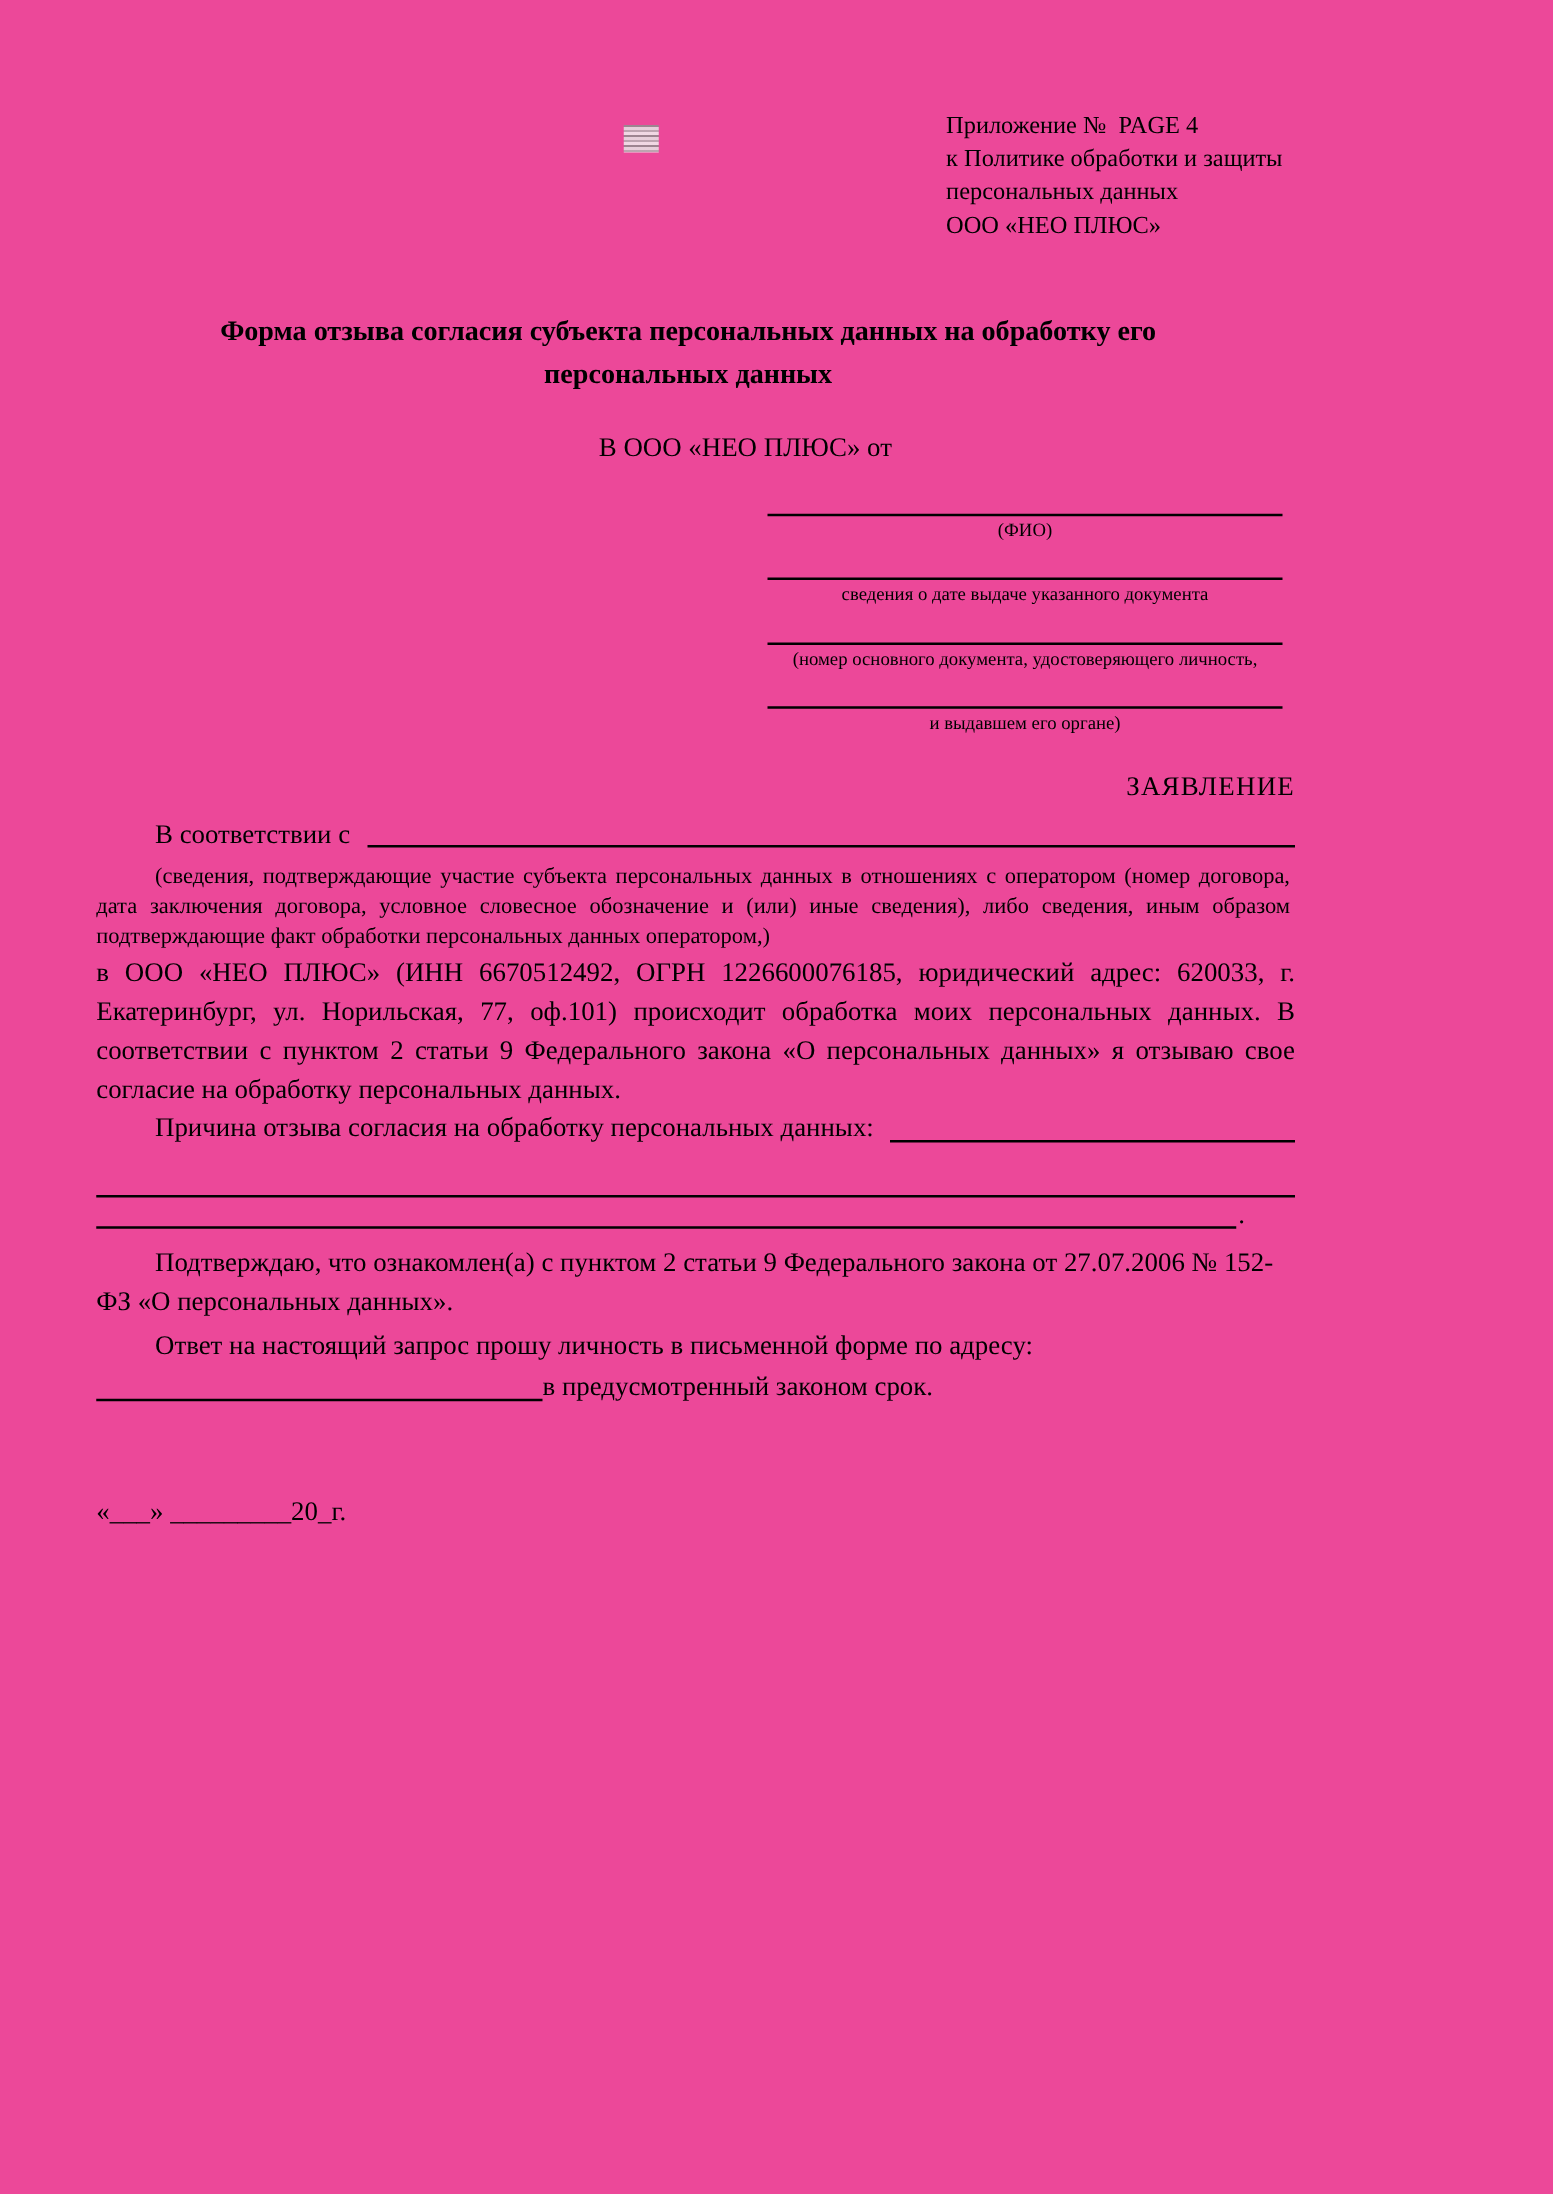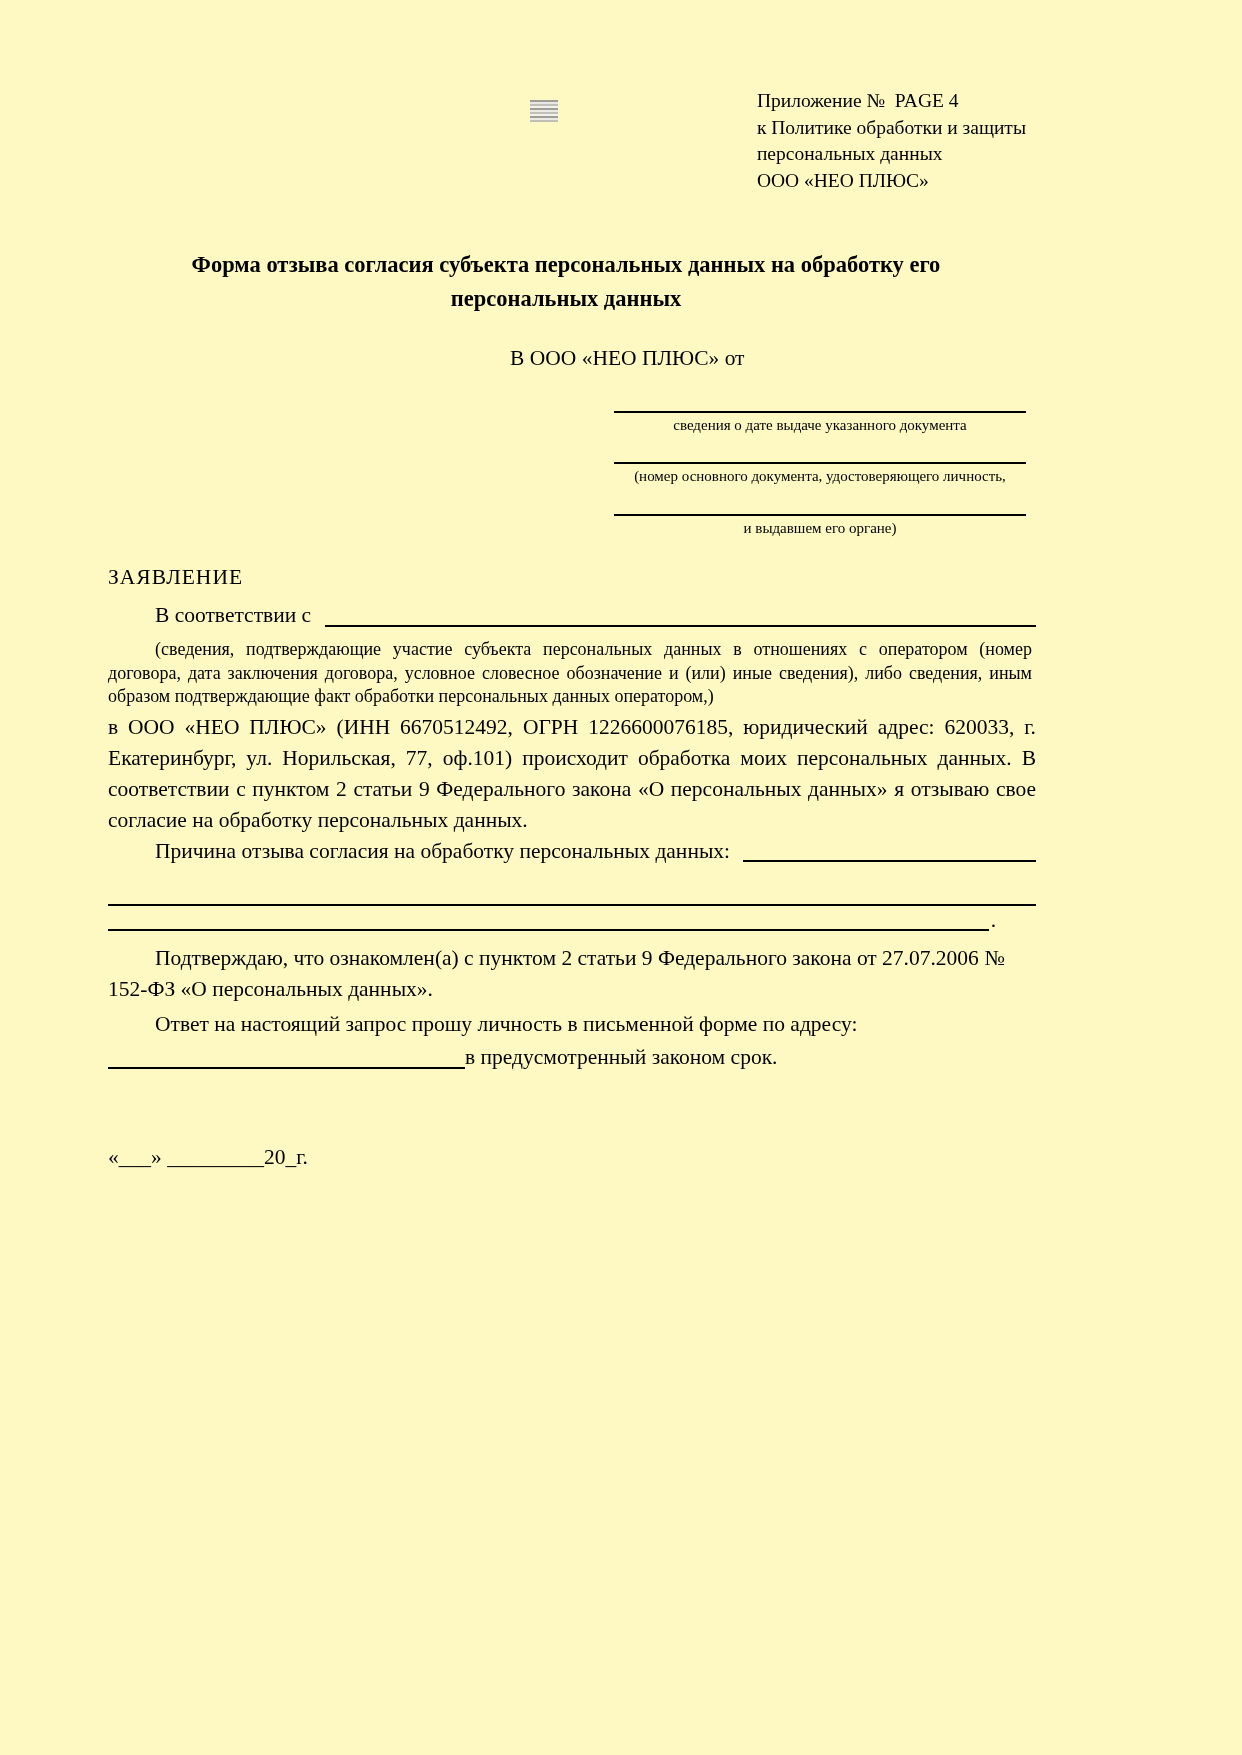--- a/index.html
+++ b/index.html
@@ -1,20 +1,20 @@
 <!DOCTYPE html>
 <html lang="ru"><head>
 <meta charset="utf-8">
 <style>
   html,body{margin:0;padding:0;background:#e9e9e9;}
   .page{
-    width:1242px;height:1755px;background:#fef9c3;color:#000;
+    width:1242px;height:1755px;background:#ec4899;color:#000;
     font-family:"Liberation Serif","DejaVu Serif",serif;
     position:relative;box-sizing:border-box;
-    padding:88px 206px 0 108px;
+    padding:88px 206px 0 77px;
     margin:0 auto;overflow:hidden;
   }
   
   .header{position:relative;min-height:108px;}
   .field-code-icon{
     position:absolute;left:422px;top:12px;width:28px;height:22px;
     background:repeating-linear-gradient(
       180deg,#8f8f8f 0 2px,#e6e6e6 2px 4px,#b5b5b5 4px 6px,#f1f1f1 6px 8px);
     opacity:.85;
   }
@@ -25,21 +25,21 @@
   .title{font-weight:bold;font-size:22.5px;line-height:1.5;
     margin:52px 0 0 -12px;text-align:center;}
   
   .addressee{margin-top:30px;}
   .to-line{font-size:21.5px;margin-left:402px;}
   .fields{width:412px;margin:40px 10px 0 auto;}
   .field{margin-bottom:27px;}
   .rule{border-bottom:2px solid #000;height:0;}
   .caption{text-align:center;font-size:15px;line-height:1.3;padding-top:3px;}
   
-  .statement-heading{text-align:left;font-size:21.5px;letter-spacing:1px;
+  .statement-heading{text-align:right;font-size:21.5px;letter-spacing:1px;
     margin-top:13px;}
   .flex-row{display:flex;align-items:flex-end;font-size:21.5px;line-height:1.44;}
   .intro-row{margin-top:10px;}
   .indent{margin-left:47px;white-space:pre;}
   .fill-line{flex:1 1 auto;border-bottom:2px solid #000;margin:0 0 4px 8px;height:0;}
   .footnote{font-size:18px;line-height:1.31;text-align:justify;
     text-indent:47px;margin:7px 4px 0 0;}
   .body-text{font-size:21.5px;line-height:1.44;text-align:justify;margin:3px 0 0 0;}
   .blank-line{border-bottom:2px solid #000;margin-top:38px;height:0;}
   .blank-row2{height:29px;margin-right:40px;}
@@ -71,20 +71,24 @@
   </div>
 
   <div class="title">
     <span>Форма отзыва согласия субъекта персональных данных на обработку его</span><br>
     <span>персональных данных</span>
   </div>
 
   <div class="addressee">
     <div class="to-line">В ООО «НЕО ПЛЮС» от</div>
     <div class="fields">
+      <div class="field">
+        <div class="rule"></div>
+        <div class="caption">(ФИО)</div>
+      </div>
       <div class="field">
         <div class="rule"></div>
         <div class="caption">сведения о дате выдаче указанного документа</div>
       </div>
       <div class="field">
         <div class="rule"></div>
         <div class="caption">(номер основного документа, удостоверяющего личность,</div>
       </div>
       <div class="field">
         <div class="rule"></div>

